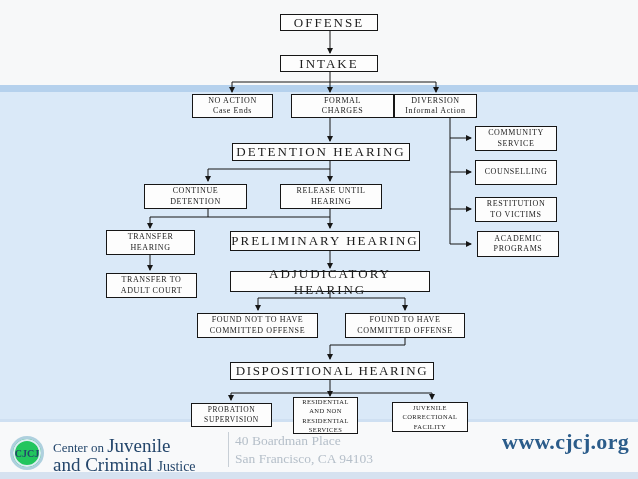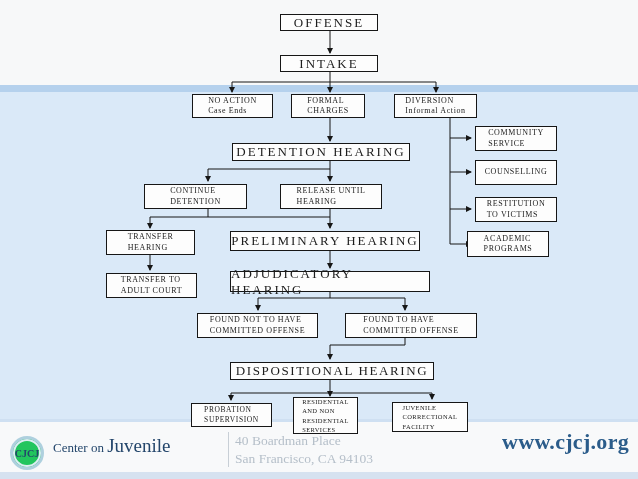--- a/index.html
+++ b/index.html
@@ -10,21 +10,21 @@
   #strip-band{top:85px;height:7px;background:#b5d1ed;}
   #strip-main{top:92px;height:327px;background:#dae9f8;}
   #strip-fade{top:419px;height:3px;background:#cfe0f2;}
   #strip-footer{top:422px;height:50px;background:#f8f9fa;}
   #strip-bottom{top:472px;height:7px;background:#d6e2f0;}
 
   #connectors{position:absolute;top:0;left:0;z-index:2;}
 
   .box{position:absolute;z-index:3;background:#fdfdfd;border:1px solid #161616;
        box-sizing:border-box;display:flex;align-items:center;justify-content:center;
-       text-align:left;white-space:pre-line;color:#1c1c1c;}
+       text-align:center;white-space:pre-line;color:#1c1c1c;}
   .lg{font-size:13px;letter-spacing:2px;}
   .md{font-size:13px;letter-spacing:2px;}
   .sm{font-size:8px;letter-spacing:.6px;line-height:1.3;}
   .xs{font-size:6.5px;letter-spacing:.4px;line-height:1.4;}
 
   
   .footer-el{position:absolute;z-index:4;}
   #logo-circle{left:10px;top:436px;width:28px;height:28px;border:3px solid #aed0de;
        border-radius:50%;background:#22c55e;box-shadow:inset 0 0 0 2px #ddedf3;
        display:flex;align-items:center;justify-content:center;
@@ -81,70 +81,71 @@
       <path d="M330 393 V396" marker-end="url(#arr)"></path>
       <path d="M432 393 V399" marker-end="url(#arr)"></path>
     </g>
   </svg>
 
   <div class="box md" style="left:280px;top:14px;width:98px;height:17px;">OFFENSE</div>
   <div class="box md" style="left:280px;top:55px;width:98px;height:17px;">INTAKE</div>
 
   <div class="box sm" style="left:192px;top:94px;width:81px;height:24px;">NO ACTION
 Case Ends</div>
-  <div class="box sm" style="left:291px;top:94px;width:74px;height:24px;">FORMAL
+  <div class="box sm" style="left:291px;top:94px;width:103px;height:24px;">FORMAL
 CHARGES</div>
   <div class="box sm" style="left:394px;top:94px;width:83px;height:24px;">DIVERSION
 Informal Action</div>
 
   <div class="box sm" style="left:475px;top:126px;width:82px;height:25px;">COMMUNITY
 SERVICE</div>
   <div class="box sm" style="left:475px;top:160px;width:82px;height:25px;">COUNSELLING</div>
   <div class="box sm" style="left:475px;top:197px;width:82px;height:25px;">RESTITUTION
 TO VICTIMS</div>
-  <div class="box sm" style="left:467px;top:231px;width:82px;height:26px;">ACADEMIC
+  <div class="box sm" style="left:477px;top:231px;width:82px;height:26px;">ACADEMIC
 PROGRAMS</div>
 
   <div class="box lg" style="left:232px;top:143px;width:178px;height:18px;">DETENTION HEARING</div>
 
   <div class="box sm" style="left:144px;top:184px;width:103px;height:25px;">CONTINUE
 DETENTION</div>
   <div class="box sm" style="left:280px;top:184px;width:102px;height:25px;">RELEASE UNTIL
 HEARING</div>
 
   <div class="box sm" style="left:106px;top:230px;width:89px;height:25px;">TRANSFER
 HEARING</div>
   <div class="box lg" style="left:230px;top:231px;width:190px;height:20px;">PRELIMINARY HEARING</div>
 
   <div class="box sm" style="left:106px;top:273px;width:91px;height:25px;">TRANSFER TO
 ADULT COURT</div>
   <div class="box lg" style="left:230px;top:271px;width:200px;height:21px;">ADJUDICATORY HEARING</div>
 
   <div class="box sm" style="left:197px;top:313px;width:121px;height:25px;">FOUND NOT TO HAVE
 COMMITTED OFFENSE</div>
-  <div class="box sm" style="left:345px;top:313px;width:132px;height:25px;">FOUND TO HAVE
+  <div class="box sm" style="left:345px;top:313px;width:120px;height:25px;">FOUND TO HAVE
 COMMITTED OFFENSE</div>
 
   <div class="box lg" style="left:230px;top:362px;width:204px;height:18px;letter-spacing:1.6px;">DISPOSITIONAL HEARING</div>
 
   <div class="box sm" style="left:191px;top:403px;width:81px;height:24px;font-size:7.5px;">PROBATION
 SUPERVISION</div>
   <div class="box xs" style="left:293px;top:397px;width:65px;height:37px;">RESIDENTIAL
 AND NON
 RESIDENTIAL
 SERVICES</div>
   <div class="box xs" style="left:392px;top:402px;width:76px;height:30px;">JUVENILE
 CORRECTIONAL
 FACILITY</div>
 
   <div class="footer-el" id="logo-circle">
     <span>CJCJ</span>
   </div>
   <div class="footer-el" id="org-name">
     <div><span class="org-sm">Center on </span><span class="org-lg">Juvenile</span></div>
+    <div><span class="org-lg">and Criminal </span><span class="org-md">Justice</span></div>
   </div>
   <div class="footer-el" id="footer-divider"></div>
   <div class="footer-el" id="address">
     <div>40 Boardman Place</div>
     <div>San Francisco, CA 94103</div>
   </div>
   <div class="footer-el" id="footer-right">
     <div id="website">www.cjcj.org</div>
   </div>
 

